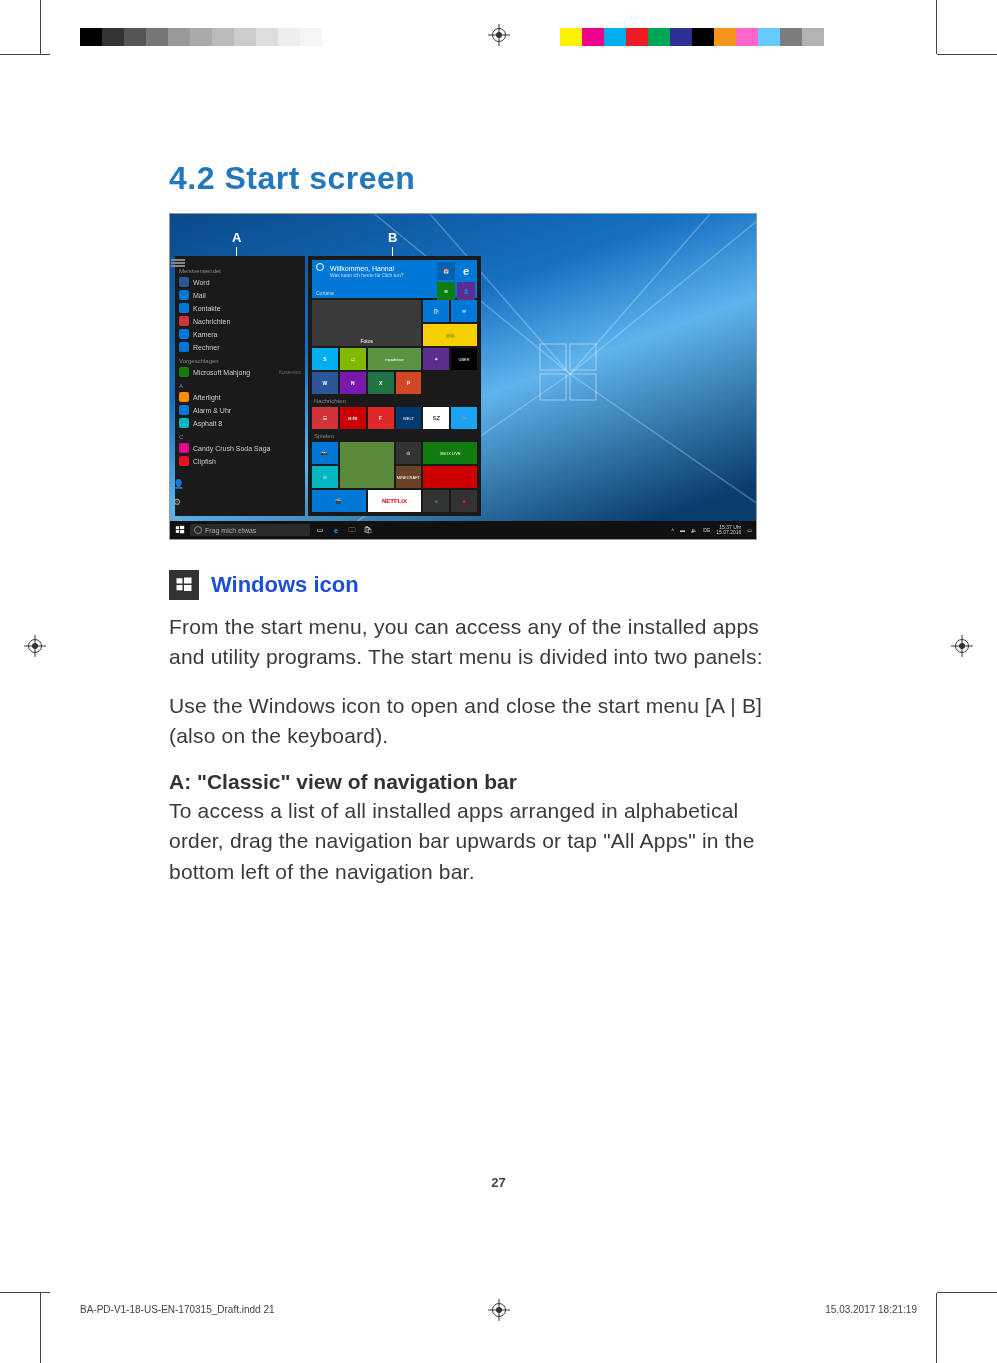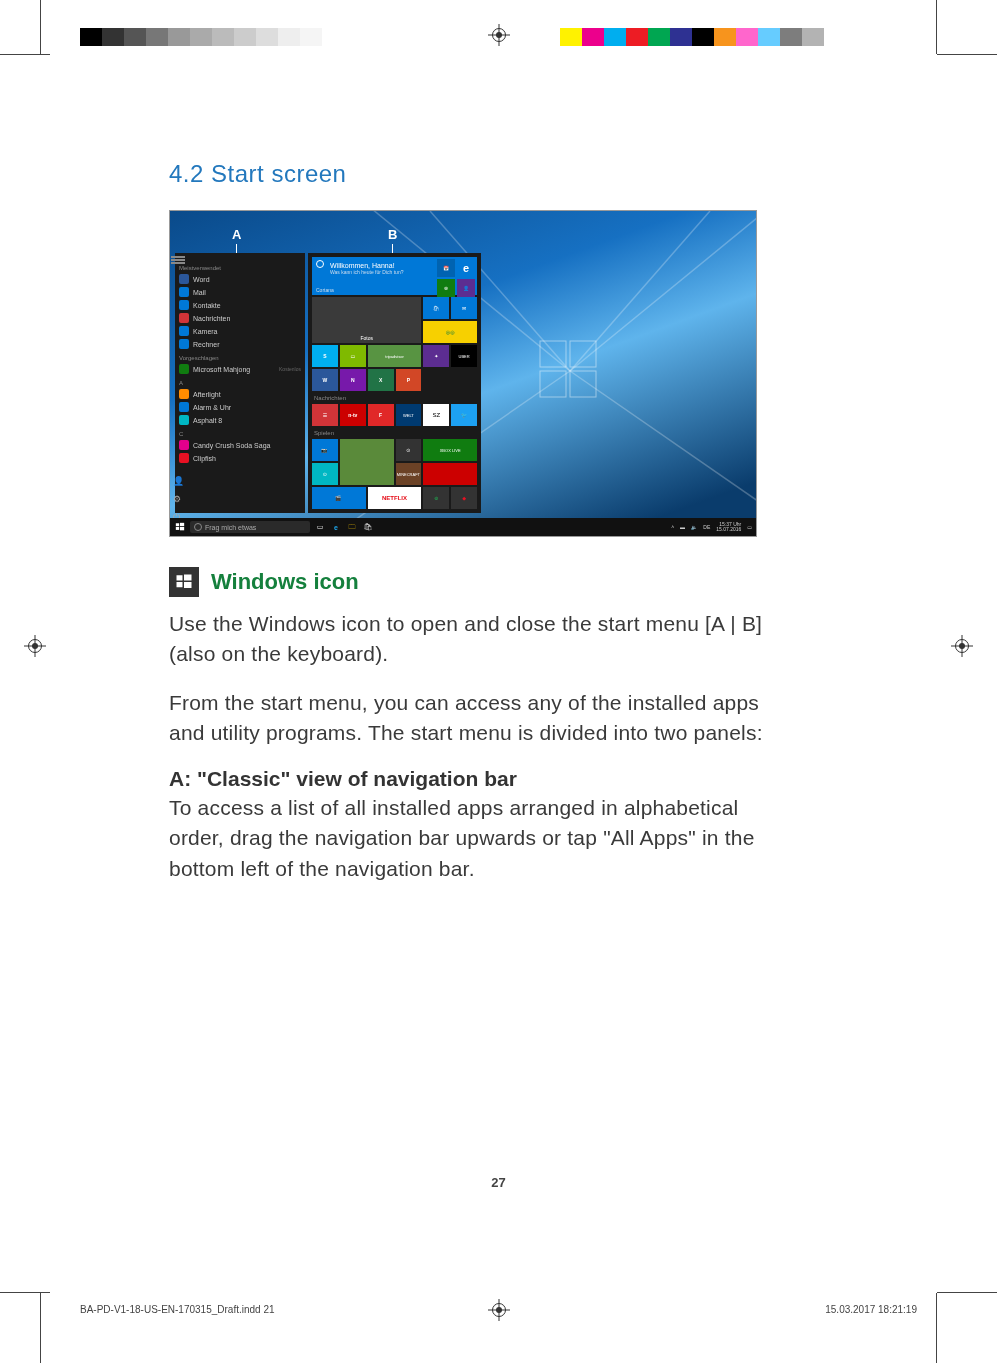--- a/index.html
+++ b/index.html
@@ -7,21 +7,21 @@
     .reg-mark { position: absolute; width: 22px; height: 22px; }
     .reg-mark::before { content:""; position:absolute; left:50%; top:0; width:1px; height:100%; background:#333; transform:translateX(-50%);}
     .reg-mark::after { content:""; position:absolute; top:50%; left:0; height:1px; width:100%; background:#333; transform:translateY(-50%);}
     .reg-inner { position:absolute; inset:4px; border:1px solid #333; border-radius:50%; }
     .reg-dot { position:absolute; left:50%; top:50%; width:6px; height:6px; background:#333; border-radius:50%; transform:translate(-50%,-50%);}
     .colorbar { position: absolute; top: 28px; height: 18px; display:flex; }
     .colorbar div { width: 22px; height: 18px; }
 
     
     .page { position: absolute; left: 169px; top: 160px; width: 620px; }
-    .h-section { color: #2378bd; font-size: 24px; font-weight: 400; letter-spacing: 0.5px; margin-bottom: 22px; }
+    .h-section { color: #2378bd; font-size: 32px; font-weight: 700; letter-spacing: 0.5px; margin-bottom: 16px; }
     .screenshot { width: 588px; height: 327px; position: relative; margin-bottom: 30px; background: linear-gradient(160deg,#0a4a8a 0%, #1670c2 35%, #5fb4ec 55%, #0a3c6c 90%); border: 1px solid #999; overflow:hidden; }
     .label-ab { position:absolute; color:#fff; font-size:13px; font-weight:600; }
     .label-ab .bar { width:1px; height:12px; background:#fff; margin:2px auto 0; }
 
     
     .apps-col { position:absolute; left:5px; top:42px; width:130px; height:260px; background:#1a1a1a; font-size:7px; color:#ccc; padding:6px 4px; }
     .apps-col .cat { color:#888; font-size:6px; margin: 6px 0 3px; }
     .apps-col .row { display:flex; align-items:center; gap:4px; margin:3px 0; line-height:1; }
     .apps-col .ic { width:10px; height:10px; border-radius:2px; display:inline-block; flex:none; }
     .tiles-col { position:absolute; left:138px; top:42px; width:173px; height:260px; background:#1a1a1a; padding:4px; }
@@ -40,21 +40,21 @@
     .taskbar .tb-ic { width:12px; height:12px; display:flex; align-items:center; justify-content:center; }
     .taskbar .right { margin-left:auto; display:flex; align-items:center; gap:6px; color:#ccc; font-size:5px; line-height:1; }
 
     .rays line { stroke: rgba(255,255,255,0.25); stroke-width:1.5; }
 
     
     .para { font-size: 21px; line-height: 1.45; letter-spacing: 0.2px; color:#3a3a3a; margin-bottom: 18px; }
     .icon-head { display: flex; align-items:center; gap:12px; margin: 8px 0 12px; }
     .win-icon-box { width: 30px; height: 30px; background: #333; display:flex; align-items:center; justify-content:center; }
     .win-icon-box svg { width:18px; height:18px; fill:#fff; }
-    .h-sub { font-size: 22px; font-weight: 700; color:#15803d; }
+    .h-sub { font-size: 22px; font-weight: 700; color:#1d4ed8; }
     .h-inline { font-size: 21px; font-weight: 700; color:#333; margin-top: 16px; margin-bottom: 2px; }
 
     .page-num { position: absolute; left:50%; transform:translateX(-50%); top: 1175px; font-size: 13px; font-weight:700; color:#444; }
     .footer-left { position:absolute; left:80px; bottom:48px; font-size:10px; color:#444; }
     .footer-right { position:absolute; right:80px; bottom:48px; font-size:10px; color:#444; }
 
     .thin-rule-top-l { position:absolute; left:0; top:54px; width:50px; height:1px; background:#444; }
     .thin-rule-top-l2 { position:absolute; left:40px; top:0; width:1px; height:54px; background:#444; }
     .thin-rule-top-r { position:absolute; right:0; top:54px; width:60px; height:1px; background:#444; }
     .thin-rule-top-r2 { position:absolute; right:60px; top:0; width:1px; height:54px; background:#444; }
@@ -304,22 +304,22 @@
       <svg viewBox="0 0 24 24">
           <rect x="2" y="3" width="8" height="7"></rect>
           <rect x="12" y="2" width="10" height="8"></rect>
           <rect x="2" y="12" width="8" height="7"></rect>
           <rect x="12" y="12" width="10" height="8"></rect>
         </svg>
     </div>
     <div class="h-sub">Windows icon</div>
   </div>
 
+  <p class="para">From the start menu, you can access any of the installed apps and utility programs. The start menu is divided into two panels:</p>
   <p class="para">Use the Windows icon to open and close the start menu [A | B] (also on the keyboard).</p>
-  <p class="para">From the start menu, you can access any of the installed apps and utility programs. The start menu is divided into two panels:</p>
 
   <div class="h-inline">A: "Classic" view of navigation bar</div>
   <p class="para">To access a list of all installed apps arranged in alphabetical order, drag the navigation bar upwards or tap "All Apps" in the bottom left of the navigation bar.</p>
 
 </div>
 
 <div class="page-num">27</div>
 <div class="footer-left">BA-PD-V1-18-US-EN-170315_Draft.indd   21</div>
 <div class="footer-right">15.03.2017   18:21:19</div>
 

